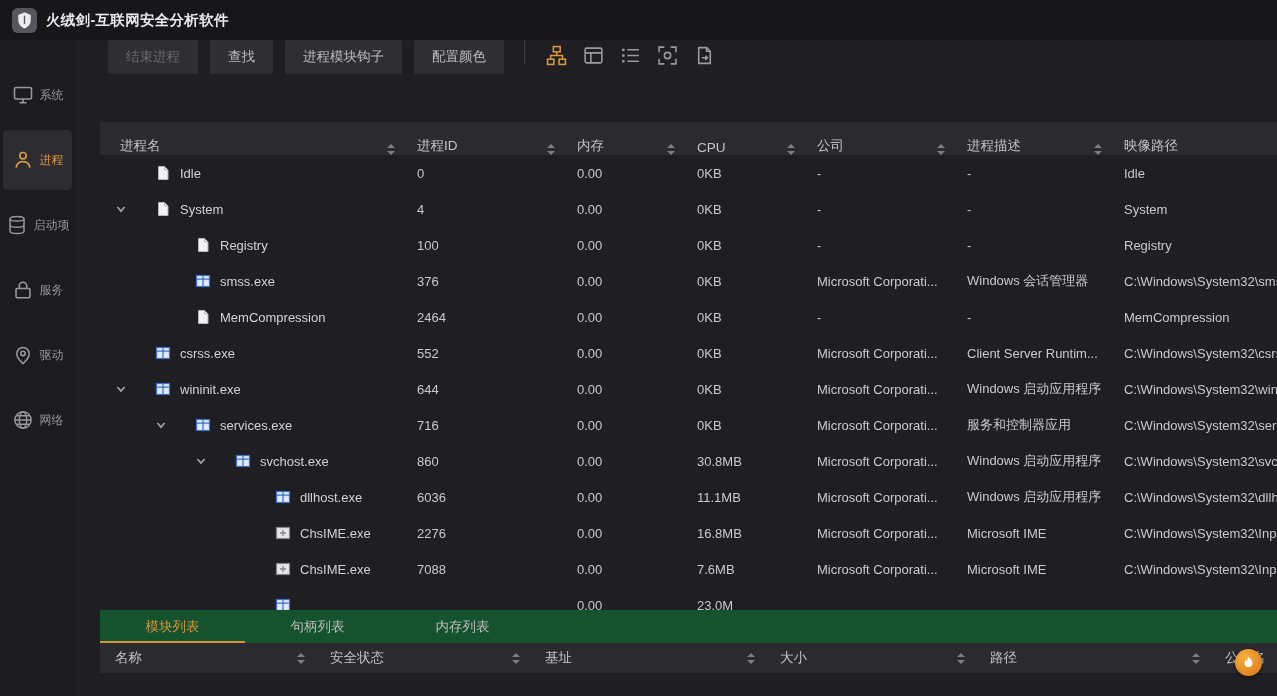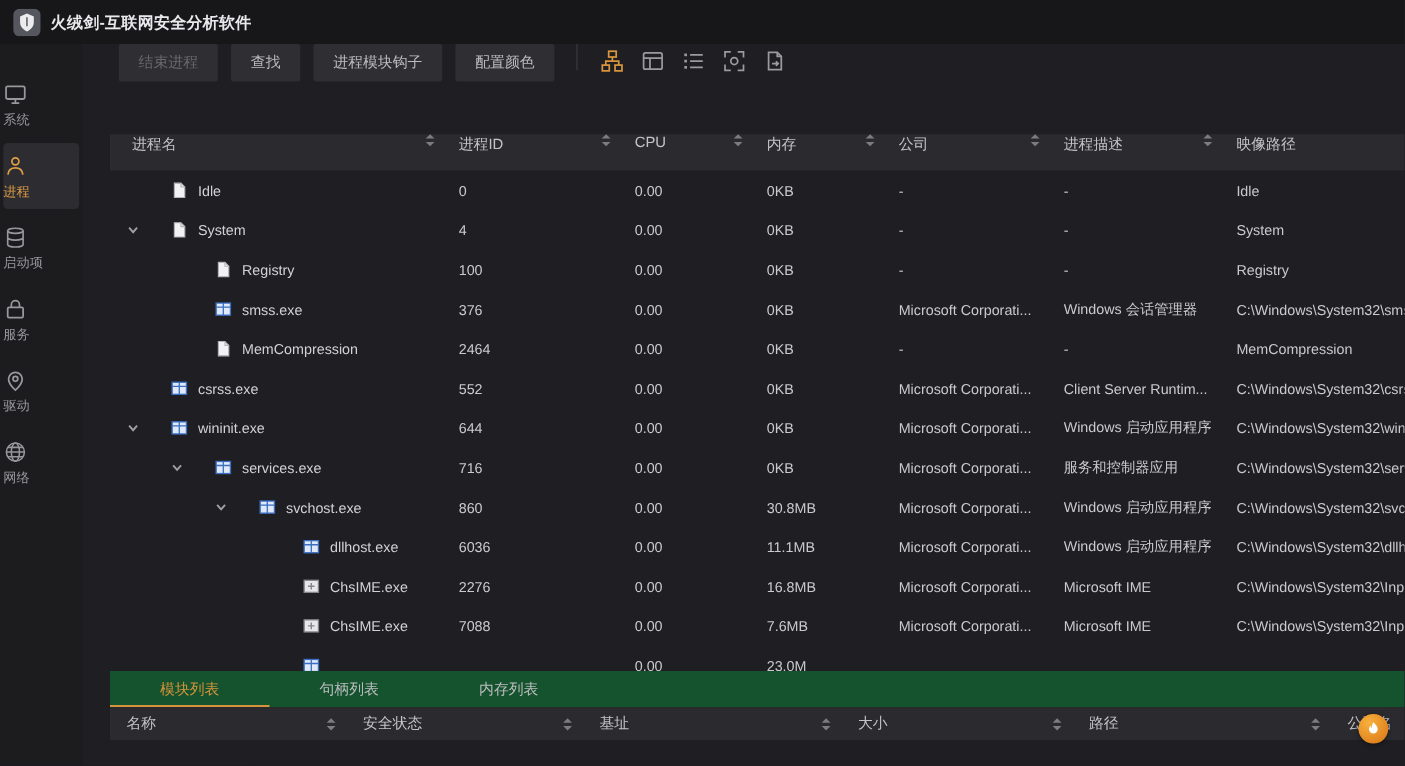--- a/index.html
+++ b/index.html
@@ -9,42 +9,42 @@
   
   .titlebar{height:40px;background:#17171a;display:flex;align-items:center;padding-left:12px;gap:9px}
   .titlebar .logo{width:25px;height:25px;display:inline-flex}
   .titlebar .logo svg{width:25px;height:25px}
   .titlebar .title{font-size:14.5px;font-weight:bold;color:#e9e9ec;letter-spacing:.3px}
 
   .shell{display:flex;height:656px}
 
   
   .sidebar{width:75px;background:#1c1c1f;padding-top:25px;display:flex;flex-direction:column;gap:5px;flex:none}
-  .side-item{height:60px;margin:0 3px;border-radius:4px;display:flex;flex-direction:column;justify-content:center;gap:6px;color:#97979c;cursor:pointer}
+  .side-item{height:60px;margin:0 3px;border-radius:4px;display:flex;flex-direction:row;align-items:center;justify-content:center;gap:6px;color:#97979c;cursor:pointer}
   .side-item.active{background:#2c2c31;color:#dd9c44}
   .side-item .side-icon{width:22px;height:22px;display:inline-flex}
   .side-item svg{width:22px;height:22px}
   .side-label{font-size:12px;line-height:1}
 
   
   .main{flex:1;display:flex;flex-direction:column;min-width:0}
 
   
   .toolbar{height:82px;display:flex;align-items:flex-start;padding-left:33px}
   .tbtn{background:#2e2e33;border:none;border-radius:2px;color:#bdbdc0;font-family:inherit;font-size:13.5px;padding:8px 18px;margin-right:12px;cursor:pointer;white-space:nowrap}
   .tbtn.disabled{color:#68686d;cursor:default}
   .tsep{width:1px;height:24px;background:#3b3b40;margin:0 16px 0 8px}
   .ibtn{width:30px;height:30px;margin-right:7px;display:inline-flex;align-items:center;justify-content:center;color:#9a9aa0;cursor:pointer}
   .ibtn.active{color:#d9953c}
   .ibtn svg{width:21px;height:21px}
 
   
   .ptable{margin-left:25px;display:flex;flex-direction:column;min-width:0}
   .phead{height:33px;background:#2b2b2f;display:flex;align-items:stretch;font-size:13.5px;color:#c4c4c7;flex:none}
-  .hcell{display:flex;align-items:flex-start;padding-left:12px;min-width:0;cursor:pointer}
+  .hcell{display:flex;align-items:flex-end;padding-left:12px;min-width:0;cursor:pointer}
   .hcell:first-child{padding-left:20px}
   .hcell .hlabel{white-space:nowrap}
   .sort{display:inline-flex;flex-direction:column;gap:3px;margin-left:auto;margin-right:10px}
   .sort i{width:0;height:0;border-left:4px solid transparent;border-right:4px solid transparent;display:block}
   .sort .up{border-bottom:4px solid #7c7c82}
   .sort .down{border-top:4px solid #7c7c82}
 
   .prows{height:455px;overflow:hidden}
   .prow{height:36px;display:flex;align-items:center;font-size:13px;color:#cacace}
   .prow>div{padding-left:12px;white-space:nowrap;overflow:hidden;flex:none}
@@ -205,29 +205,29 @@
               <i class="down"></i>
             </span>
   </div>
           <div class="hcell w-pid">
     <span class="hlabel">进程ID</span>
     <span class="sort">
               <i class="up"></i>
               <i class="down"></i>
             </span>
   </div>
-          <div class="hcell w-cpu">
-    <span class="hlabel">CPU</span>
+          <div class="hcell w-mem">
+    <span class="hlabel">内存</span>
     <span class="sort">
               <i class="up"></i>
               <i class="down"></i>
             </span>
   </div>
-          <div class="hcell w-mem">
-    <span class="hlabel">内存</span>
+          <div class="hcell w-cpu">
+    <span class="hlabel">CPU</span>
     <span class="sort">
               <i class="up"></i>
               <i class="down"></i>
             </span>
   </div>
           <div class="hcell w-company">
     <span class="hlabel">公司</span>
     <span class="sort">
               <i class="up"></i>
               <i class="down"></i>

